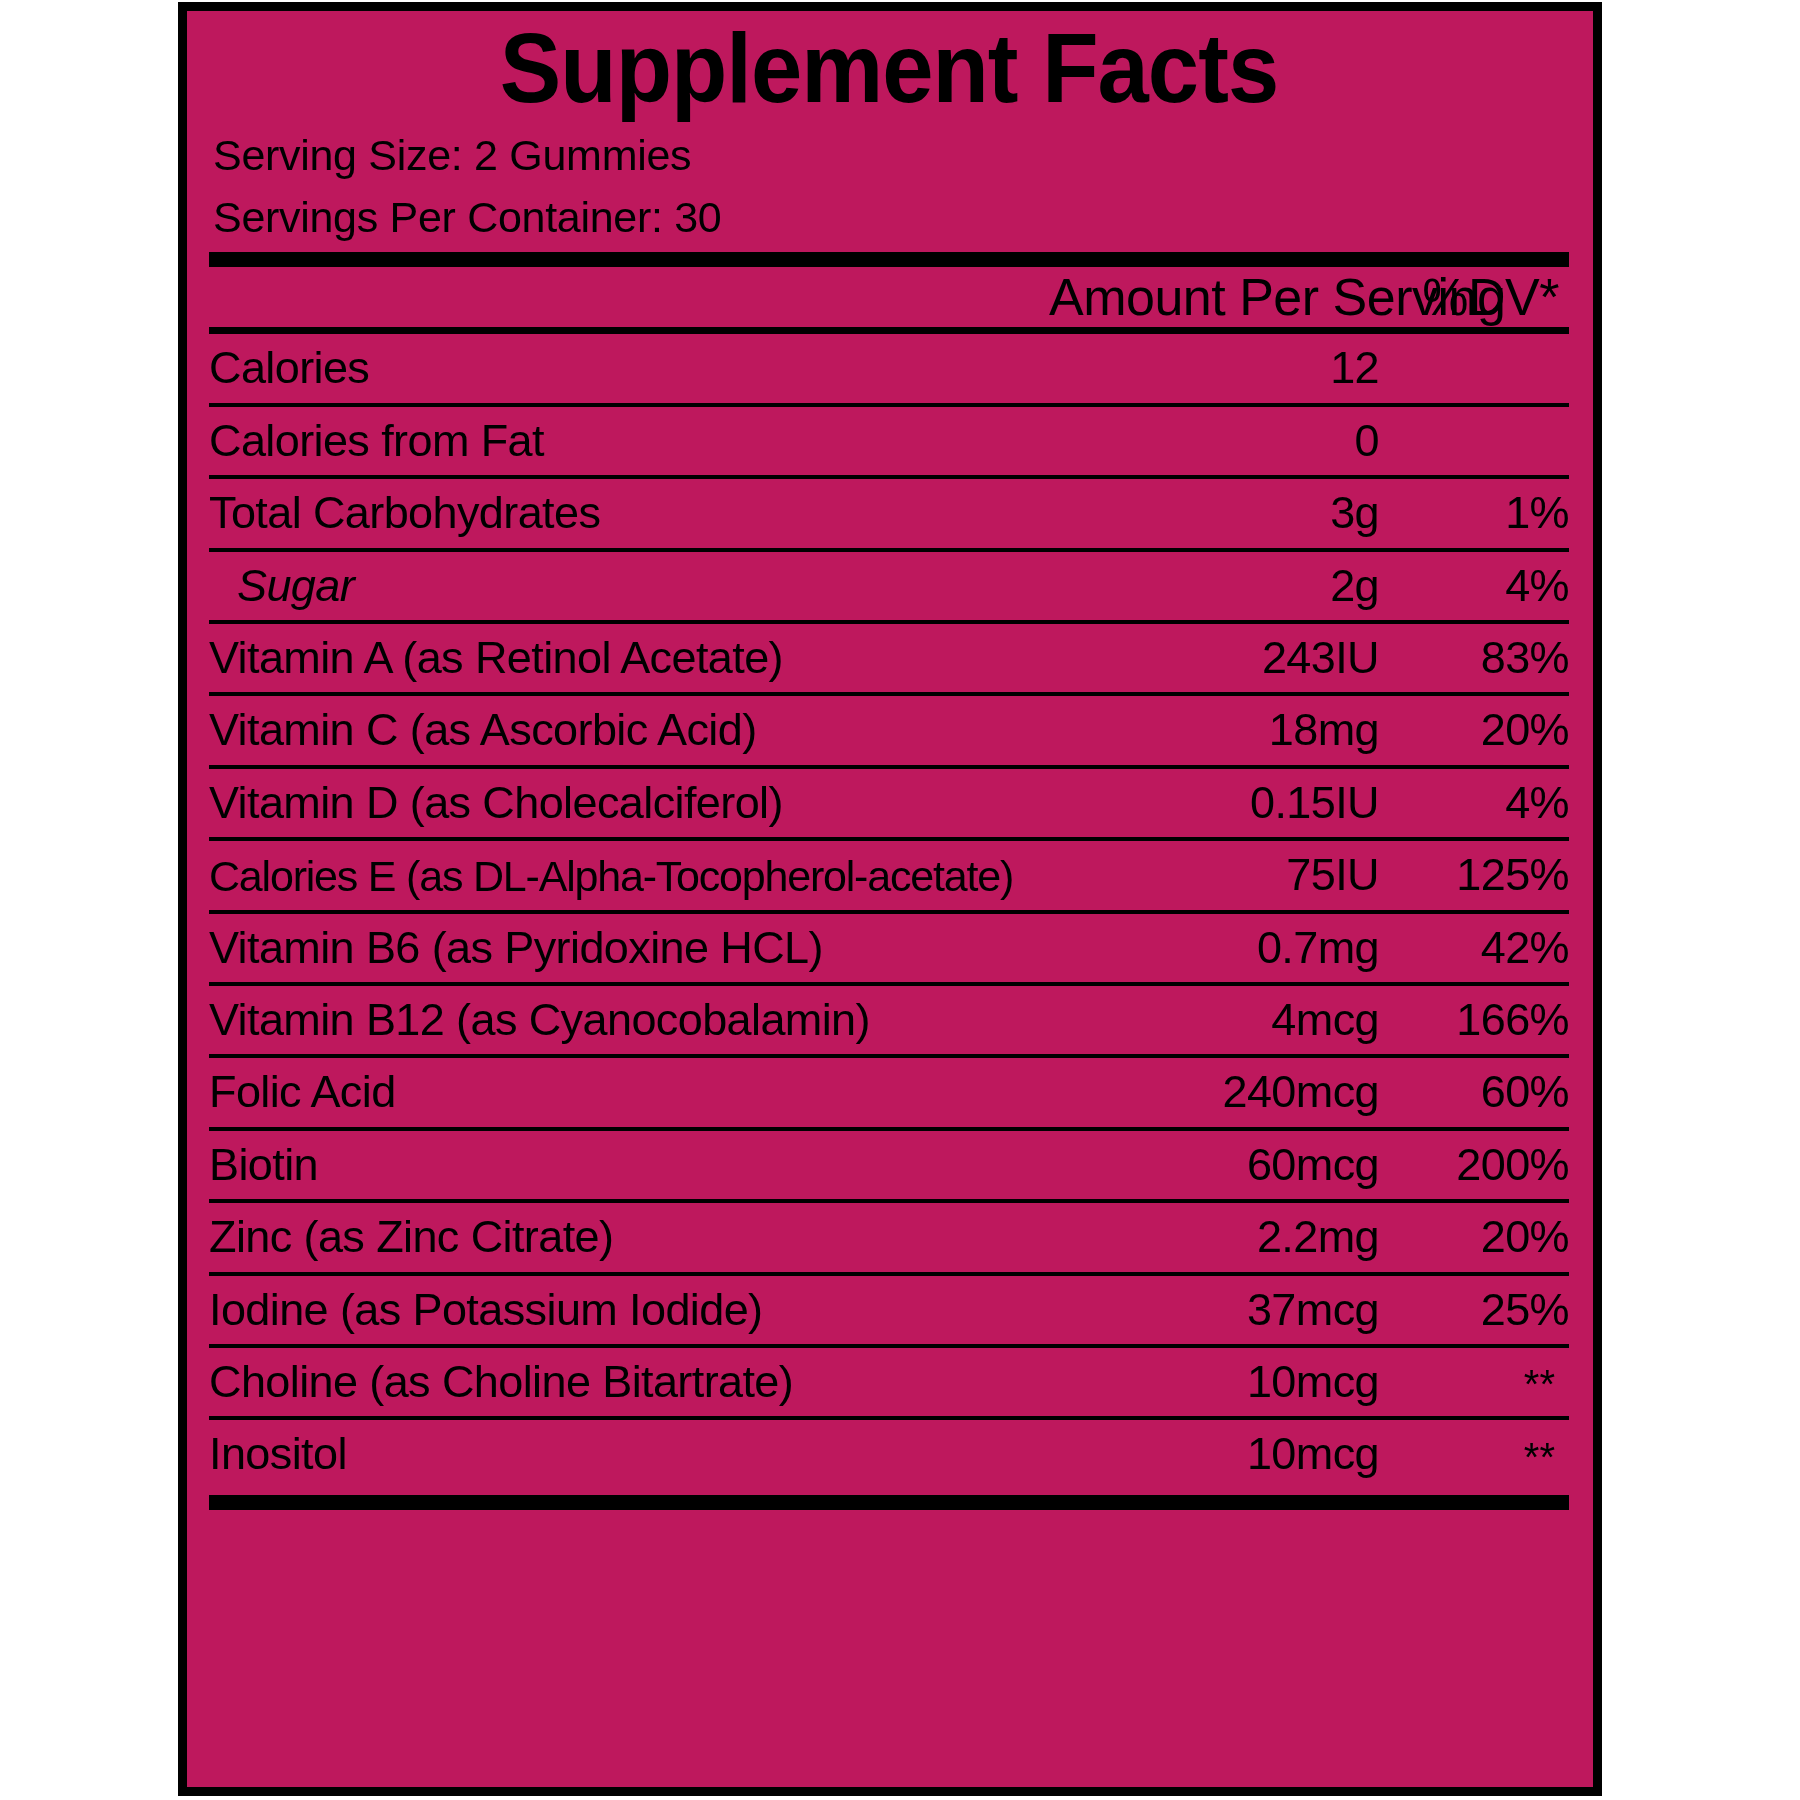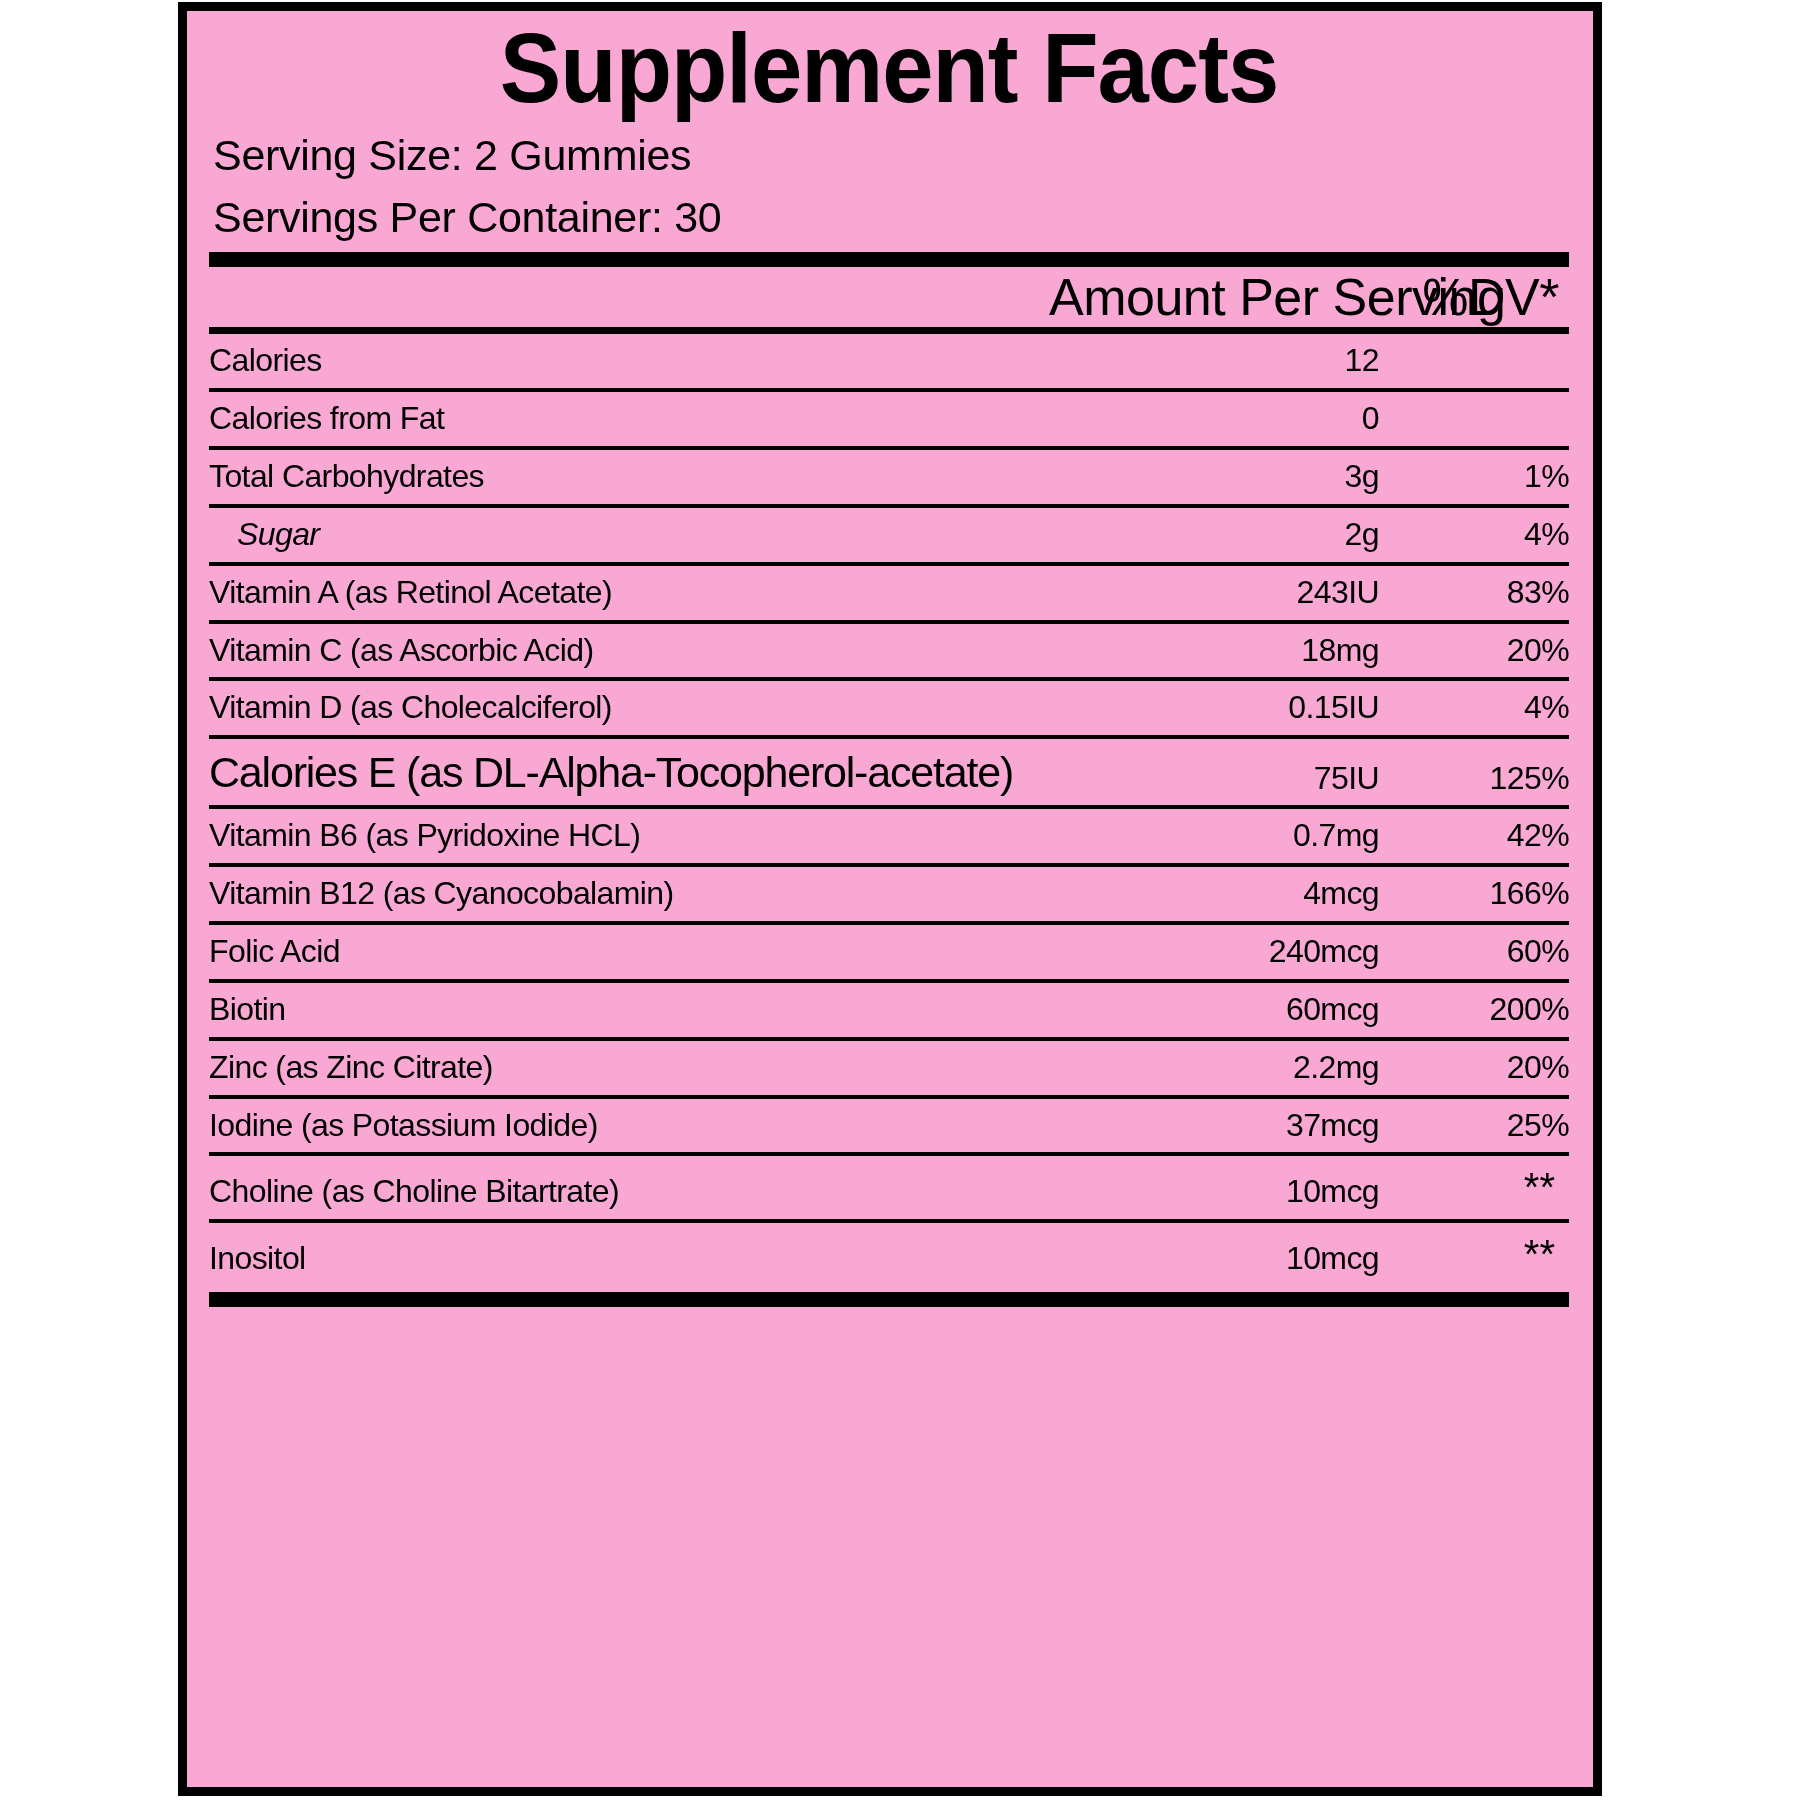--- a/index.html
+++ b/index.html
@@ -16,21 +16,21 @@
   }
 
   #label-panel {
     position: absolute;
     left: 178px;
     top: 2px;
     width: 1424px;
     height: 1794px;
     border: 9px solid #000000;
     box-sizing: border-box;
-    background: #f9a8d4;
+    background: #be185d;
     overflow: hidden;
   }
 
   .inner {
     position: absolute;
     left: 22px;
     top: 0px;
     width: 1360px;
   }
 
@@ -94,21 +94,21 @@
     font-size: 52px;
     letter-spacing: -0.5px;
     padding: 9px 0 9px 0;
     text-align: right;
     white-space: nowrap;
   }
   .hdr-row th.col-amount { padding-right: 6px; }
   .hdr-row th.col-dv { padding-right: 10px; }
 
   tr.data-row td {
-    font-size: 32px;
+    font-size: 45px;
     line-height: 1.12;
     letter-spacing: -0.6px;
     padding-top: 9px;
     padding-bottom: 9px;
     border-top: 4px solid #000000;
     white-space: nowrap;
   }
   tr.data-row:first-child td { border-top: none; }
 
   td.cell-name   { text-align: left; padding-left: 4px; }

